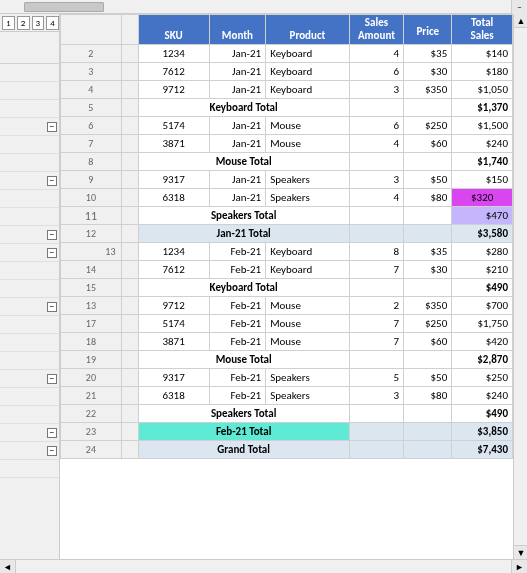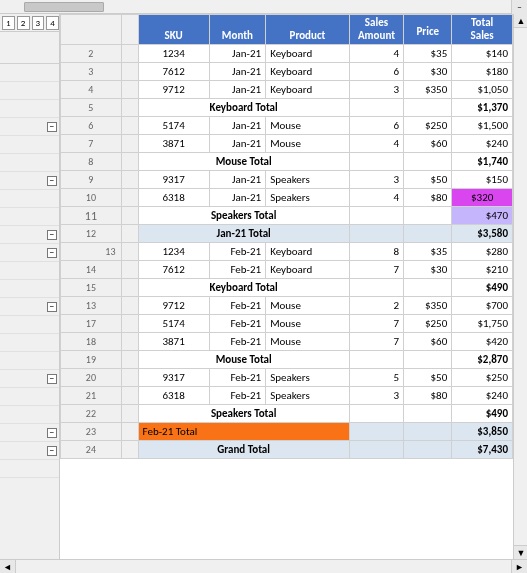--- a/index.html
+++ b/index.html
@@ -376,21 +376,21 @@
                 <td class="row-num-cell" style="background: rgb(240, 240, 240); text-align: center; font-size: 10px; color: rgb(102, 102, 102);">22</td>
                 <td class="cell-a" style="background: rgb(240, 240, 240);"></td>
                 <td colspan="3" style="font-weight: bold; background: rgb(255, 255, 255); text-align: center;">Speakers Total</td>
                 <td style="text-align: right; background: rgb(255, 255, 255); font-weight: bold;"></td>
                 <td style="text-align: right; background: rgb(255, 255, 255); font-weight: bold;"></td>
                 <td style="text-align: right; background: rgb(255, 255, 255); font-weight: bold;">$490</td>
               </tr>
               <tr>
                 <td class="row-num-cell" style="background: rgb(240, 240, 240); text-align: center; font-size: 10px; color: rgb(102, 102, 102);">23</td>
                 <td class="cell-a" style="background: rgb(240, 240, 240);"></td>
-                <td colspan="3" style="font-weight: normal; background: #f97316; text-align: left;">Feb-21 Total</td>
+                <td colspan="3" style="font-weight: bold; background: #5eead4; text-align: center;">Feb-21 Total</td>
                 <td style="text-align: right; background: rgb(220, 230, 241); font-weight: bold;"></td>
                 <td style="text-align: right; background: rgb(220, 230, 241); font-weight: bold;"></td>
                 <td style="text-align: right; background: rgb(220, 230, 241); font-weight: bold;">$3,850</td>
               </tr>
               <tr>
                 <td class="row-num-cell" style="background: rgb(240, 240, 240); text-align: center; font-size: 10px; color: rgb(102, 102, 102);">24</td>
                 <td class="cell-a" style="background: rgb(240, 240, 240);"></td>
                 <td colspan="3" style="font-weight: bold; background: rgb(220, 230, 241); text-align: center;">Grand Total</td>
                 <td style="text-align: right; background: rgb(220, 230, 241); font-weight: bold;"></td>
                 <td style="text-align: right; background: rgb(220, 230, 241); font-weight: bold;"></td>

